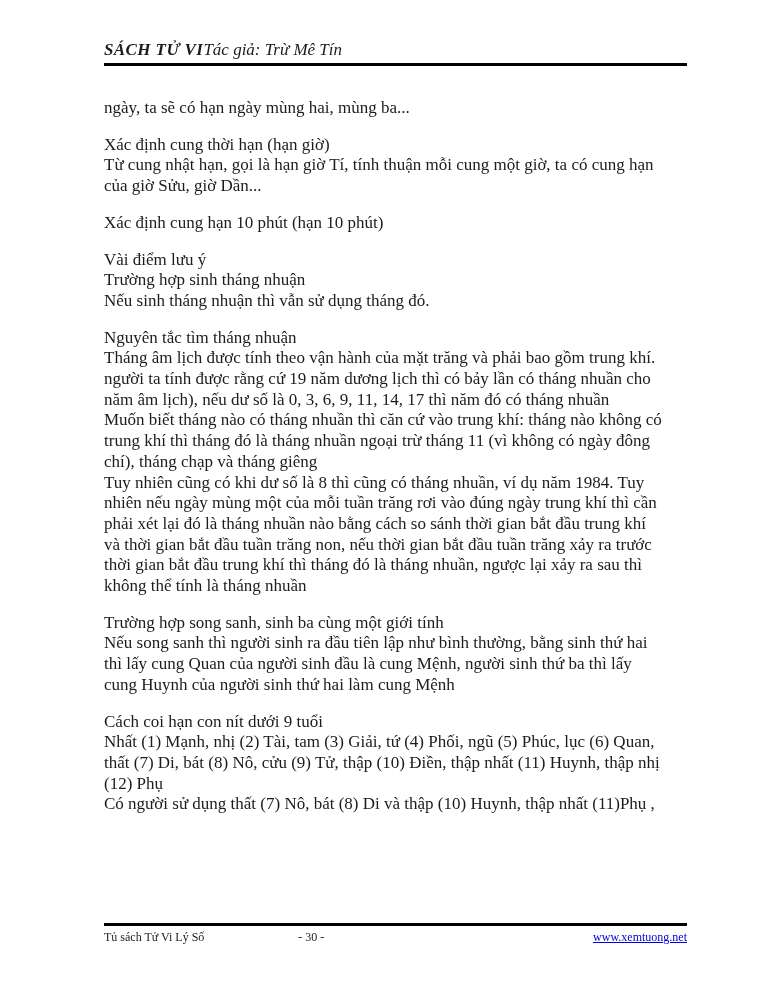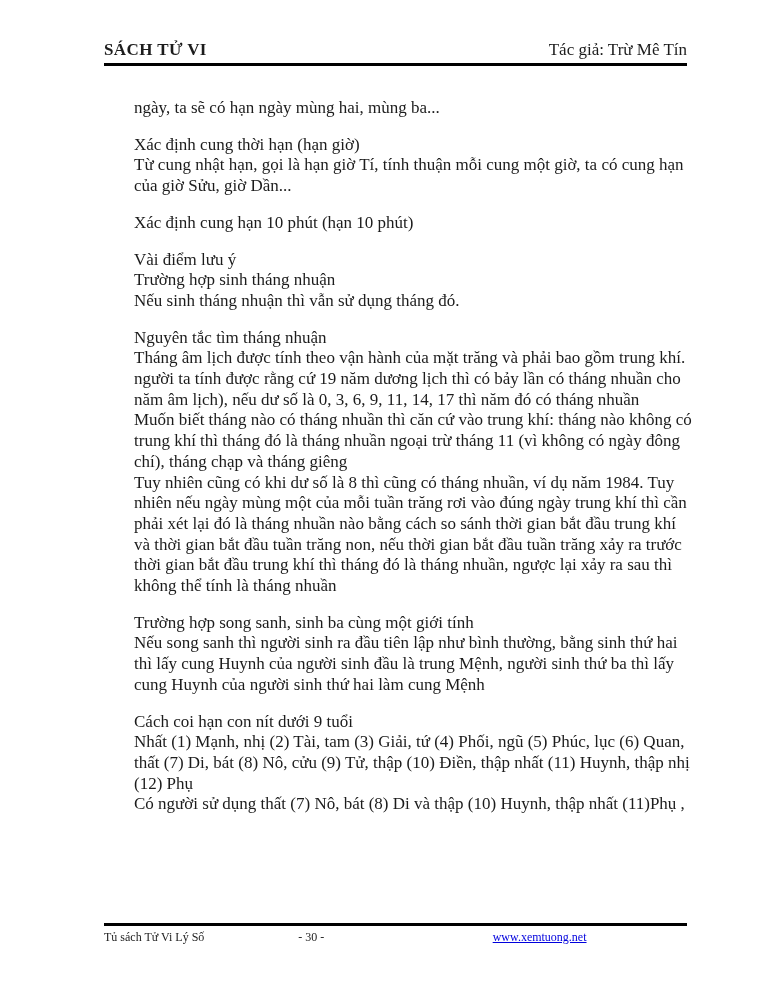--- a/index.html
+++ b/index.html
@@ -7,42 +7,43 @@
     position:relative;
     width:765px; height:990px;
     margin:0 auto;
     background:#ffffff;
     font-family:"Liberation Serif","DejaVu Serif",serif;
     color:#1c1c1c;
     overflow:hidden;
   }
   .header {
     position:absolute; left:104px; width:583px; top:40px;
-    display:flex; justify-content:space-between; align-items:baseline;
+    display:flex; justify-content:flex-start; align-items:baseline;
     font-size:17px;
+    font-style:italic;
   }
   .h-left { font-weight:bold; letter-spacing:0.4px; }
   .h-right { font-weight:normal; }
   .rule { position:absolute; left:104px; width:583px; background:#000; }
   .header-rule { top:63px; height:3px; }
   .footer-rule { top:923px; height:2.5px; }
   .body-text {
     position:absolute; left:104px; top:98px; width:600px;
     font-size:17px; line-height:20.7px;
   }
   .para { margin:0 0 16px 0; }
-  .line { white-space:nowrap;margin-left:30px; }
+  .line { white-space:nowrap; }
   .footer {
     position:absolute; left:104px; width:583px; top:930px;
     display:flex; align-items:baseline;
     font-size:12px;
   }
   .f-left  { flex:1; text-align:left; }
   .f-center{ flex:1; }
-  .f-right { flex:1; }
+  .f-right { flex:1; text-align:right; }
   .f-link  { color:#0000dd; text-decoration:underline; cursor:pointer; }
 </style>
 </head>
 <body>
 
 <div class="page">
 
   <div class="header">
     <span class="h-left">SÁCH TỬ VI</span>
     <span class="h-right">Tác giả: Trừ Mê Tín</span>
@@ -78,21 +79,21 @@
         <div class="line">Tuy nhiên cũng có khi dư số là 8 thì cũng có tháng nhuần, ví dụ năm 1984. Tuy</div>
         <div class="line">nhiên nếu ngày mùng một của mỗi tuần trăng rơi vào đúng ngày trung khí thì cần</div>
         <div class="line">phải xét lại đó là tháng nhuần nào bằng cách so sánh thời gian bắt đầu trung khí</div>
         <div class="line">và thời gian bắt đầu tuần trăng non, nếu thời gian bắt đầu tuần trăng xảy ra trước</div>
         <div class="line">thời gian bắt đầu trung khí thì tháng đó là tháng nhuần, ngược lại xảy ra sau thì</div>
         <div class="line">không thể tính là tháng nhuần</div>
       </div>
       <div class="para">
         <div class="line">Trường hợp song sanh, sinh ba cùng một giới tính</div>
         <div class="line">Nếu song sanh thì người sinh ra đầu tiên lập như bình thường, bằng sinh thứ hai</div>
-        <div class="line">thì lấy cung Huynh của người sinh đầu là trung Mệnh, người sinh thứ ba thì lấy</div>
+        <div class="line">thì lấy cung Quan của người sinh đầu là cung Mệnh, người sinh thứ ba thì lấy</div>
         <div class="line">cung Huynh của người sinh thứ hai làm cung Mệnh</div>
       </div>
       <div class="para">
         <div class="line">Cách coi hạn con nít dưới 9 tuổi</div>
         <div class="line">Nhất (1) Mạnh, nhị (2) Tài, tam (3) Giải, tứ (4) Phối, ngũ (5) Phúc, lục (6) Quan,</div>
         <div class="line">thất (7) Di, bát (8) Nô, cửu (9) Tử, thập (10) Điền, thập nhất (11) Huynh, thập nhị</div>
         <div class="line">(12) Phụ</div>
         <div class="line">Có người sử dụng thất (7) Nô, bát (8) Di và thập (10) Huynh, thập nhất (11)Phụ ,</div>
       </div>
     </div>

